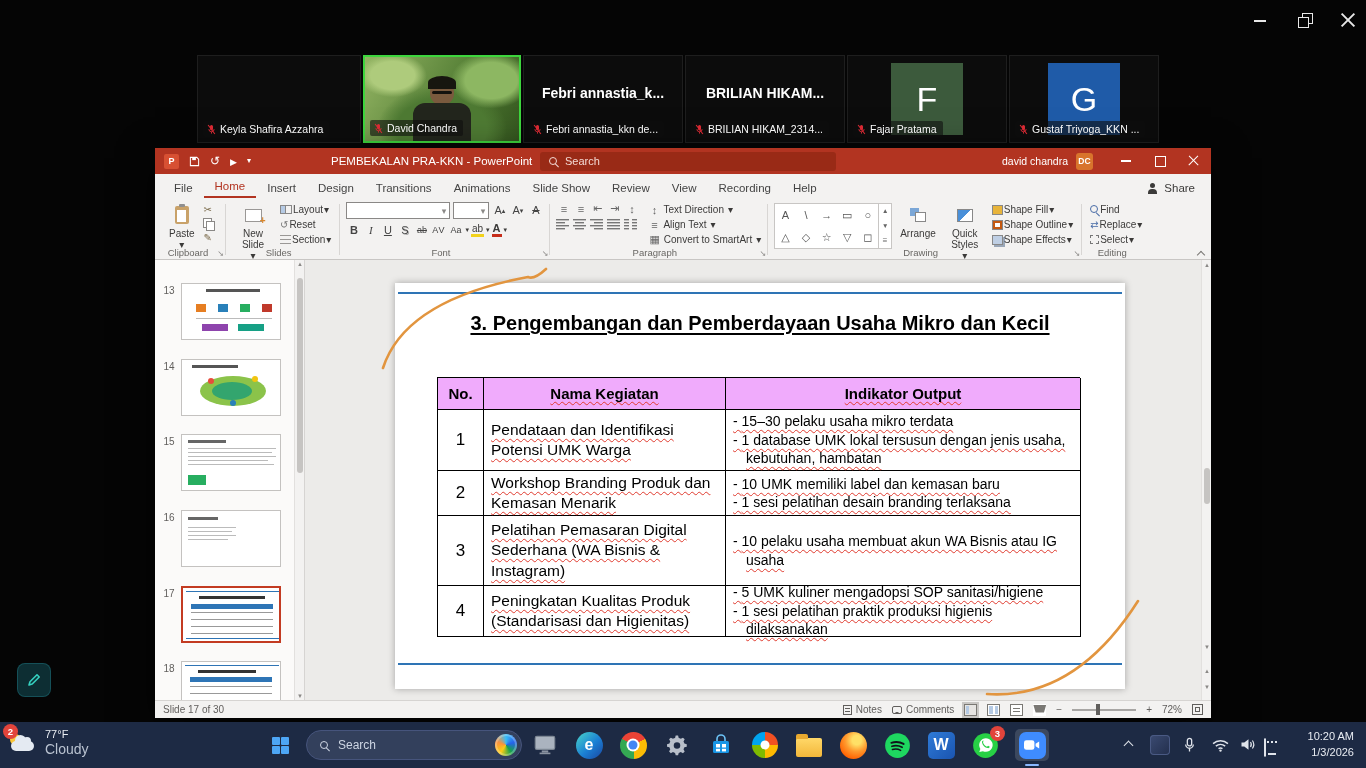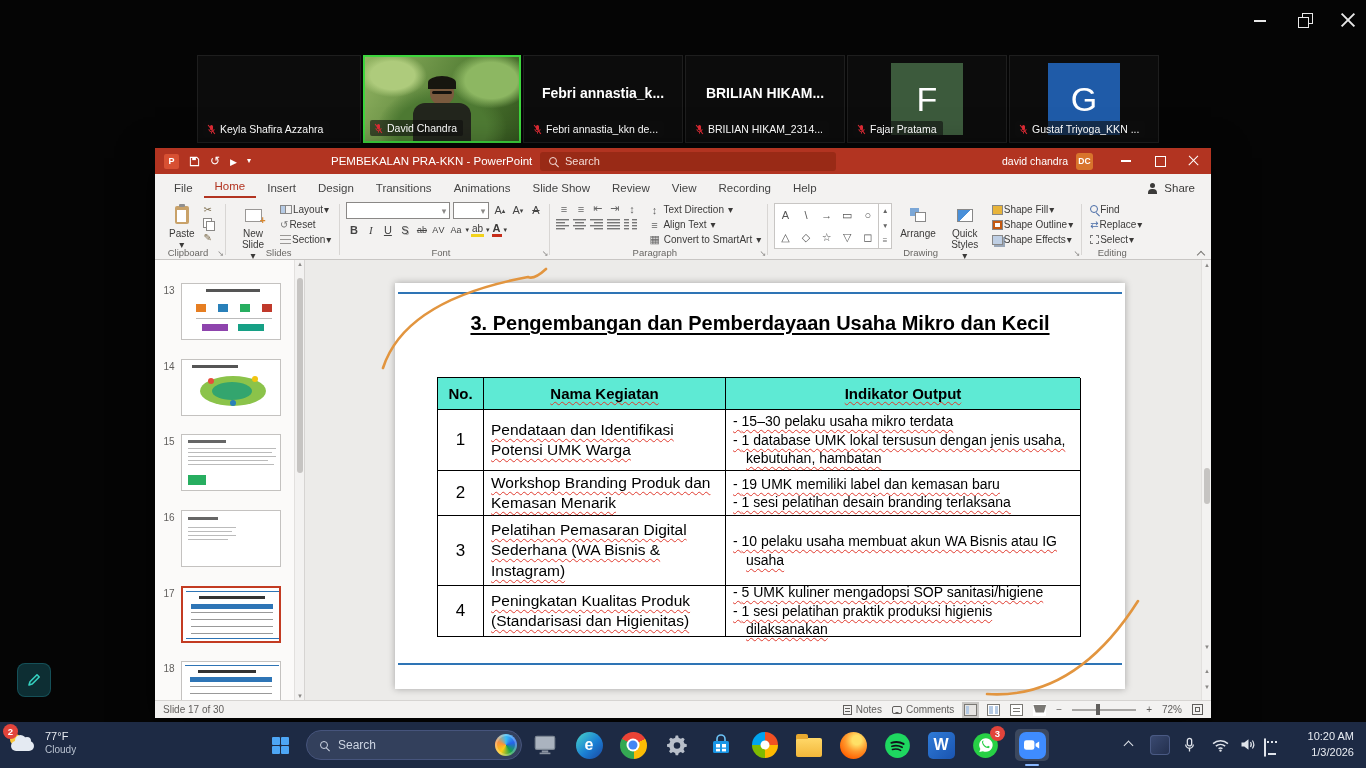--- a/index.html
+++ b/index.html
@@ -117,21 +117,21 @@
   .pthumb{position:absolute;left:2px;width:6px;border-radius:3px;background:#c6c4c2;top:18px;height:195px}
   .sarr{position:absolute;left:0;width:10px;text-align:center;font-size:6px;color:#8a8886}
 
   .canvas{position:absolute;left:150px;right:10px;top:0;bottom:0;background:#ecebe9;overflow:hidden}
   .slide{position:absolute;left:90px;top:23px;width:730px;height:406px;background:#fff;box-shadow:0 0 7px rgba(0,0,0,.3)}
   .blue-line{position:absolute;left:3px;right:3px;height:2px;background:#2e74b5}
   .bl-top{top:9px}.bl-bot{top:380px}
   .stitle{position:absolute;top:29px;left:20px;right:20px;text-align:center;font-size:20px;font-weight:bold;color:#000;text-decoration:underline;text-underline-offset:3px}
   .ptable{position:absolute;left:42px;top:94px;width:643px;border-top:1px solid #000;border-left:1px solid #000;display:grid;grid-template-columns:46px 242px 355px}
   .pcell{border-right:1px solid #000;border-bottom:1px solid #000;color:#000}
-  .phead{background:#5eead4;font-weight:bold;font-size:15px;height:32px;display:flex;align-items:center;justify-content:center}
+  .phead{background:#f0abfc;font-weight:bold;font-size:15px;height:32px;display:flex;align-items:center;justify-content:center}
   .pno{display:flex;align-items:center;justify-content:center;font-size:17px}
   .pkeg{padding:3px 7px;font-size:15.5px;line-height:1.3;display:flex;align-items:center}
   .pout{padding:2px 7px;font-size:14px;line-height:1.32;display:flex;flex-direction:column;justify-content:center}
   .oline{padding-left:13px;text-indent:-13px}
   .oline::before{content:"-  "}
   .h61{height:61px}.h45{height:45px}.h70{height:70px}.h51{height:51px}
   .squig{text-decoration-line:underline;text-decoration-style:wavy;text-decoration-color:#e03b2f;text-decoration-thickness:1px;text-underline-offset:3px;text-decoration-skip-ink:none}
   .phead .squig{text-underline-offset:2px}
   .swoosh{position:absolute;inset:0;pointer-events:none}
   .vscroll{position:absolute;right:0;top:0;bottom:0;width:10px;background:#f3f2f1;border-left:1px solid #e2e0de}
@@ -163,21 +163,21 @@
   
   .taskbar{position:absolute;left:0;bottom:0;width:1366px;height:46px;background:#1d2a44;z-index:60}
   .weather{position:absolute;left:7px;top:6px;display:flex;align-items:center;gap:8px;color:#e8ecf2}
   .wicon{position:relative;width:30px;height:30px}
   .sun{position:absolute;left:3px;top:6px;width:11px;height:11px;border-radius:50%;background:#f8c53a}
   .cloud{position:absolute;left:4px;top:13px;width:23px;height:10px;background:#e4eaf2;border-radius:6px}
   .cloud::before{content:"";position:absolute;left:4px;top:-6px;width:11px;height:11px;background:#e4eaf2;border-radius:50%}
   .cloud::after{content:"";position:absolute;left:12px;top:-4px;width:8px;height:8px;background:#e4eaf2;border-radius:50%}
   .wbadge{position:absolute;left:-4px;top:-4px;min-width:15px;height:15px;border-radius:8px;background:#e2443b;color:#fff;font-size:9.5px;font-weight:bold;display:flex;align-items:center;justify-content:center;padding:0 3px;z-index:2}
   .wtxt{display:flex;flex-direction:column;line-height:1.2;font-size:11px}
-  .wcond{font-size:10px;color:#b9c2d0}
+  .wcond{font-size:14px;color:#b9c2d0}
   .start{position:absolute;left:265px;top:8px;width:30px;height:30px;border-radius:4px;display:flex;align-items:center;justify-content:center}
   .tsearch{position:absolute;left:306px;top:8px;width:216px;height:30px;border-radius:15px;background:#33405c;border:1px solid #46547c;display:flex;align-items:center;gap:9px;padding:0 4px 0 13px;color:#cdd5e3;font-size:12px}
   .bing{margin-left:auto;width:22px;height:22px;border-radius:50%;background:conic-gradient(#38bdf8,#2563eb,#16a34a,#facc15,#fb923c,#38bdf8);box-shadow:inset 0 0 0 2px rgba(255,255,255,.25)}
   .app{position:absolute;top:7px;width:34px;height:32px;border-radius:5px;display:flex;align-items:center;justify-content:center}
   .app.active{background:rgba(255,255,255,.14)}
   .app.active::after{content:"";position:absolute;bottom:-5px;left:50%;transform:translateX(-50%);width:14px;height:2.5px;border-radius:2px;background:#8ab8ff}
   .abadge{position:absolute;top:-3px;right:-3px;min-width:15px;height:15px;border-radius:8px;background:#e2443b;color:#fff;font-size:9.5px;font-weight:bold;display:flex;align-items:center;justify-content:center;padding:0 3px;z-index:2}
   .edge-c{width:27px;height:27px;border-radius:50%;background:linear-gradient(135deg,#49d6c9,#1b7fd4 55%,#1a46a0);display:flex;align-items:center;justify-content:center;color:#fff;font-weight:bold;font-size:16px}
   .chrome-c{width:27px;height:27px;border-radius:50%;background:conic-gradient(from -60deg,#ea4335 0 120deg,#fbbc05 120deg 240deg,#34a853 240deg 360deg);position:relative}
   .chrome-c::before{content:"";position:absolute;left:50%;top:50%;transform:translate(-50%,-50%);width:13px;height:13px;border-radius:50%;background:#fff}
@@ -669,21 +669,21 @@
             <div class="pcell pout h61">
               <div class="oline squig">15–30 pelaku usaha mikro terdata</div>
               <div class="oline squig">1 database UMK lokal tersusun dengan jenis usaha, kebutuhan, hambatan</div>
             </div>
 
             <div class="pcell pno h45">2</div>
             <div class="pcell pkeg h45">
                 <span class="squig">Workshop Branding Produk dan Kemasan Menarik</span>
               </div>
             <div class="pcell pout h45">
-              <div class="oline squig">19 UMK memiliki label dan kemasan baru</div>
+              <div class="oline squig">10 UMK memiliki label dan kemasan baru</div>
               <div class="oline squig">1 sesi pelatihan desain branding terlaksana</div>
             </div>
 
             <div class="pcell pno h70">3</div>
             <div class="pcell pkeg h70">
                 <span class="squig">Pelatihan Pemasaran Digital Sederhana (WA Bisnis &amp; Instagram)</span>
               </div>
             <div class="pcell pout h70">
               <div class="oline squig">10 pelaku usaha membuat akun WA Bisnis atau IG usaha</div>
             </div>

